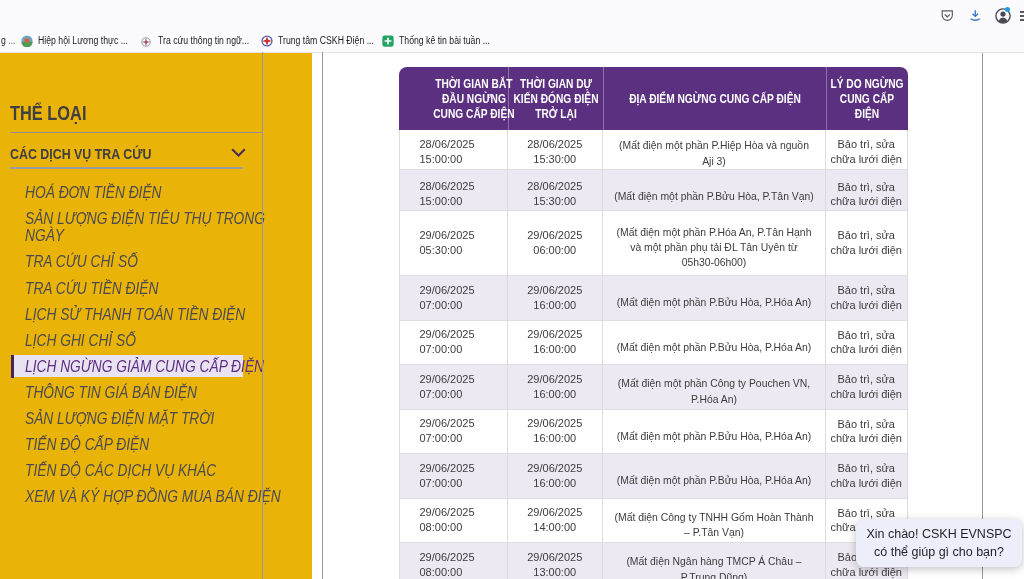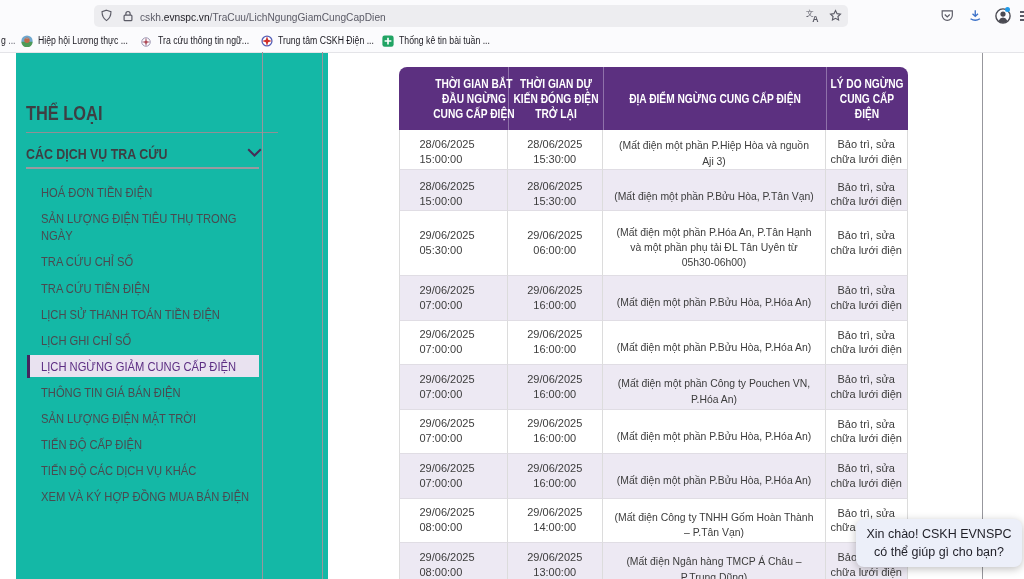--- a/index.html
+++ b/index.html
@@ -21,31 +21,31 @@
 .bm { position:absolute; top:0; height:22px; line-height:22px; white-space:nowrap; }
 .bm .t { transform:scaleX(.87); transform-origin:left center; }
 .bm svg { vertical-align:-3px; margin-right:5px; }
 
 
 #vline1 { position:absolute; left:262px; top:52px; width:1px; height:527px; background:#97979d; }
 #vline1b { position:absolute; left:321.5px; top:52px; width:1px; height:527px; background:#97979d; }
 #vline2 { position:absolute; left:982px; top:53px; width:1px; height:526px; background:#97979d; }
 
 
-#sidebar { position:absolute; left:16px; top:53px; width:312px; height:526px; background:#14b8a6; }
+#sidebar { position:absolute; left:0; top:53px; width:312px; height:526px; background:#eab308; }
 #theloai { position:absolute; left:10px; top:47.5px; font-size:21px; font-weight:bold;
   color:#3e3e43; transform:scaleX(.78); transform-origin:left center; }
 #hr1 { position:absolute; left:10px; top:79px; width:252px; height:1.2px; background:#909095; }
 #dichvu { position:absolute; left:10px; top:92px; font-size:15.5px; font-weight:bold;
   color:#3e3e43; transform:scaleX(.80); transform-origin:left center; }
 #chev { position:absolute; left:231px; top:95px; }
 #hr2 { position:absolute; left:10px; top:114px; width:233px; height:1.5px; background:#9a9a9f; }
 #menu { position:absolute; left:0; top:126.5px; width:300px; list-style:none; }
-#menu li { position:relative; padding:4.3px 0 4.3px 25px; font-size:13px;
-  line-height:17.5px; color:#4a4a50; }
+#menu li { position:relative; padding:4.3px 0 4.3px 25px; font-size:16px;
+  line-height:17.5px; color:#4a4a50;font-style:italic; }
 #menu li .t { transform:scaleX(.86); transform-origin:left center; }
 #menu li.active { color:#5c2d83;
   background:linear-gradient(#e9e2f0,#e9e2f0) no-repeat 11px center/232px 22.4px; }
 #menu li.active::before { content:""; position:absolute; left:11px; top:1.9px;
   width:3.3px; height:22.4px; background:#46245e; }
 
 
 #tablewrap { position:absolute; left:399px; top:66.5px; }
 table { border-collapse:separate; border-spacing:0; table-layout:fixed; width:508.5px; }
 th { background:#5c3080; color:#fff; font-size:12px; font-weight:bold;
@@ -76,37 +76,20 @@
 #tooltip { position:absolute; left:856px; top:519px; width:166px; height:48px;
   background:#eceff9; border-radius:8px; box-shadow:0 2px 9px rgba(0,0,0,.25);
   font-size:12.5px; color:#1f1f27; text-align:center; line-height:17.5px; padding-top:7px; }
 #tooltip .t { transform:none; }
 </style>
 </head>
 <body>
 <div id="stage">
 
   <div id="toolbar">
-    <div id="urlfield">
-      <svg class="tbicon" style="left:6px;top:4px" width="13" height="13" viewBox="0 0 16 16" fill="none" stroke="#5b5b66" stroke-width="1.4">
-          <path d="M8 1.5 L13.5 3.2 C13.5 8 12.5 11.5 8 14.3 C3.5 11.5 2.5 8 2.5 3.2 Z"></path>
-        </svg>
-      <svg class="tbicon" style="left:28px;top:5px" width="12" height="12" viewBox="0 0 16 16" fill="none" stroke="#5b5b66" stroke-width="1.6">
-          <rect x="2.8" y="6.8" width="10.4" height="7.4" rx="1.2"></rect>
-          <path d="M5.2 6.8 V4.8 a2.8 2.8 0 0 1 5.6 0 V6.8"></path>
-        </svg>
-      <div id="urltext">cskh.<b>evnspc.vn</b>/TraCuu/LichNgungGiamCungCapDien</div>
-      <svg class="tbicon" style="left:712.5px;top:4px" width="14" height="14" viewBox="0 0 16 16" fill="#5b5b66">
-          <text x="0" y="8.5" font-size="9" font-family="Liberation Sans">文</text>
-          <text x="7" y="15" font-size="10" font-weight="bold" font-family="Liberation Sans">A</text>
-        </svg>
-      <svg class="tbicon" style="left:735px;top:4.5px" width="13" height="13" viewBox="0 0 16 16" fill="none" stroke="#5b5b66" stroke-width="1.4">
-          <path d="M8 1.8 L9.9 5.7 14.1 6.3 11 9.3 11.8 13.5 8 11.5 4.2 13.5 5 9.3 1.9 6.3 6.1 5.7 Z"></path>
-        </svg>
-    </div>
     <svg class="tbicon" style="left:941px;top:9px" width="12.5" height="12.5" viewBox="0 0 16 16" fill="none" stroke="#5b5b66" stroke-width="1.5">
         <path d="M1.5 2.5 h13 v5.5 a6.5 6.5 0 0 1 -13 0 Z"></path>
         <path d="M4.8 7 l3.2 3.2 3.2-3.2"></path>
       </svg>
     <svg class="tbicon" style="left:969px;top:9px" width="12.5" height="12.5" viewBox="0 0 16 16" fill="none" stroke="#3a70c8" stroke-width="1.7">
         <path d="M8 1.5 v8 M4.5 6 L8 9.5 11.5 6"></path>
         <path d="M2 12.5 q6 4 12 0" stroke-width="1.8"></path>
       </svg>
     <svg class="tbicon" style="left:995px;top:7.5px" width="16" height="16" viewBox="0 0 16 16">
         <circle cx="8" cy="8" r="7.1" fill="none" stroke="#4a4a52" stroke-width="1.4"></circle>

